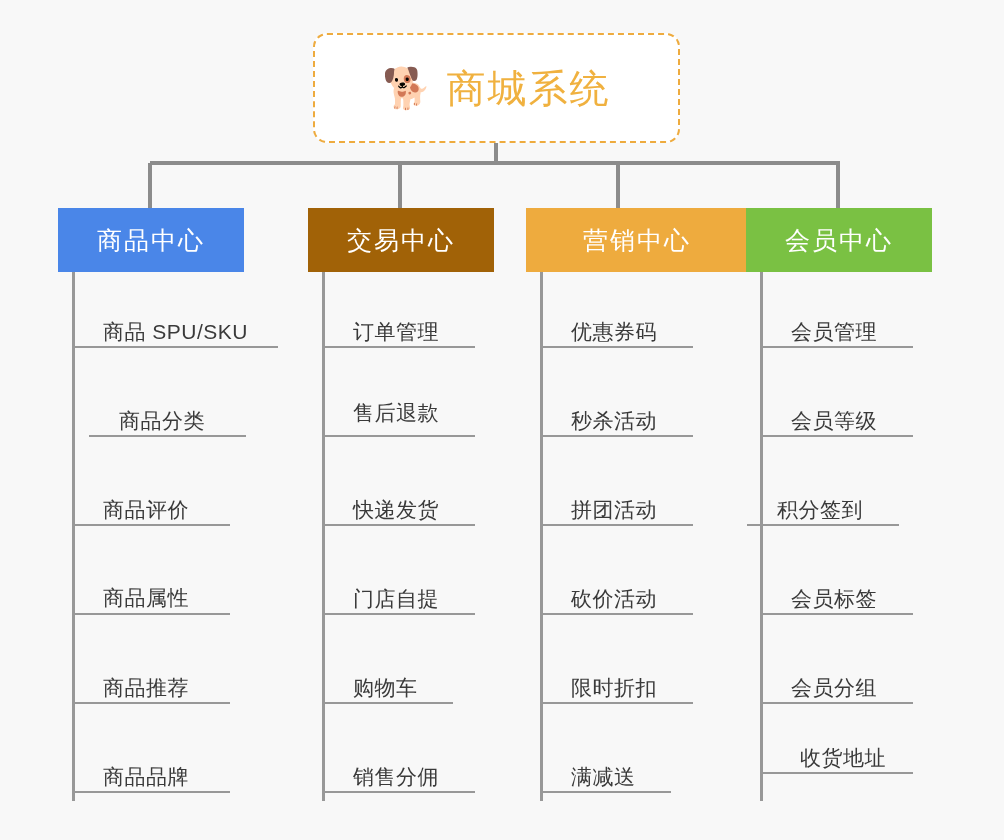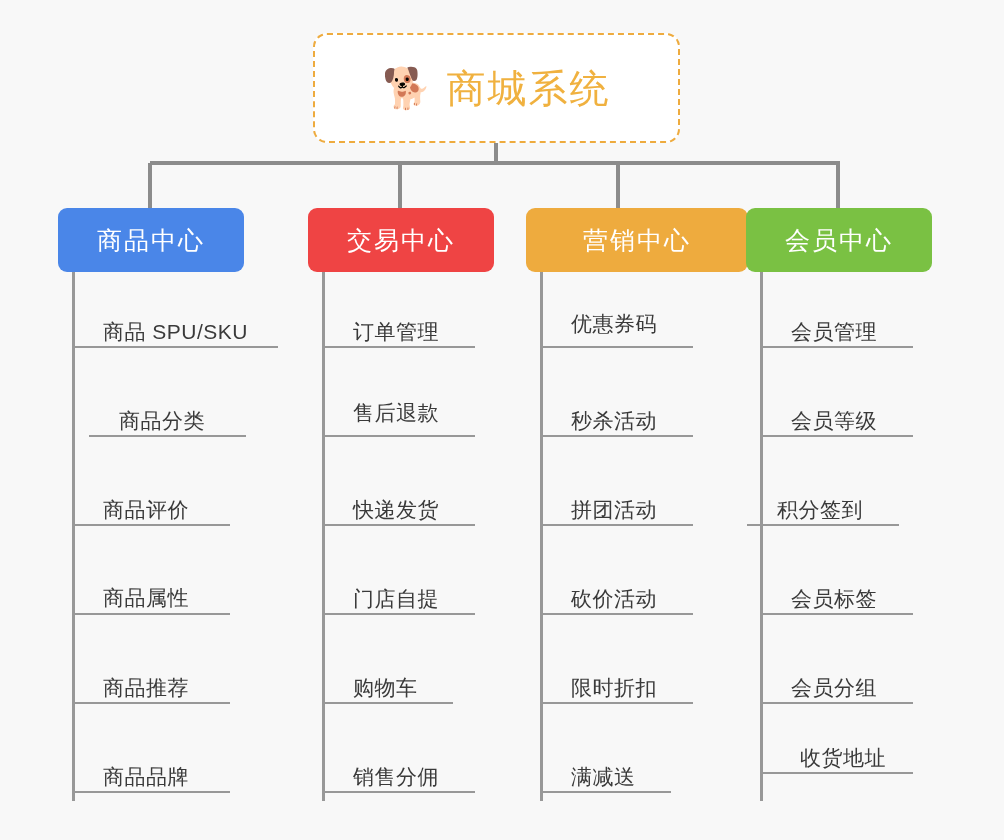--- a/index.html
+++ b/index.html
@@ -67,21 +67,21 @@
   .column {
     position: absolute;
     top: 208px;
   }
   .cat-header {
     position: absolute;
     top: 0;
     left: 0;
     height: 64px;
     box-sizing: border-box;
-    border-radius: 9px;
+    border-radius: 0;
     display: flex;
     align-items: center;
     justify-content: center;
     color: #ffffff;
     font-size: 25px;
     letter-spacing: 2px;
     white-space: nowrap;
   }
 
   
@@ -152,21 +152,21 @@
     </div>
     <div class="leaf" style="top:452px; left:15px; width:157px;">
       <span class="leaf-label">商品推荐</span>
     </div>
     <div class="leaf" style="top:541px; left:15px; width:157px;">
       <span class="leaf-label">商品品牌</span>
     </div>
   </div>
 
   <div class="column" id="col-1" style="left:308px; width:250px;">
-    <div class="cat-header" style="width: 186px; background: #ef4444;">
+    <div class="cat-header" style="width: 186px; background: #a16207;">
       <span>交易中心</span>
     </div>
     <div class="leaf" style="top:96px;  left:15px; width:152px;">
       <span class="leaf-label">订单管理</span>
     </div>
     <div class="leaf" style="top:185px; left:15px; width:152px;align-items:center;">
       <span class="leaf-label">售后退款</span>
     </div>
     <div class="leaf" style="top:274px; left:15px; width:152px;">
       <span class="leaf-label">快递发货</span>
@@ -179,21 +179,21 @@
     </div>
     <div class="leaf" style="top:541px; left:15px; width:152px;">
       <span class="leaf-label">销售分佣</span>
     </div>
   </div>
 
   <div class="column" id="col-2" style="left:526px; width:250px;">
     <div class="cat-header" style="width: 222px; background: rgb(238, 171, 62);">
       <span>营销中心</span>
     </div>
-    <div class="leaf" style="top:96px;  left:15px; width:152px;align-items:center;">
+    <div class="leaf" style="top:96px;  left:15px; width:152px;">
       <span class="leaf-label">优惠券码</span>
     </div>
     <div class="leaf" style="top:185px; left:15px; width:152px;">
       <span class="leaf-label">秒杀活动</span>
     </div>
     <div class="leaf" style="top:274px; left:15px; width:152px;">
       <span class="leaf-label">拼团活动</span>
     </div>
     <div class="leaf" style="top:363px; left:15px; width:152px;">
       <span class="leaf-label">砍价活动</span>

